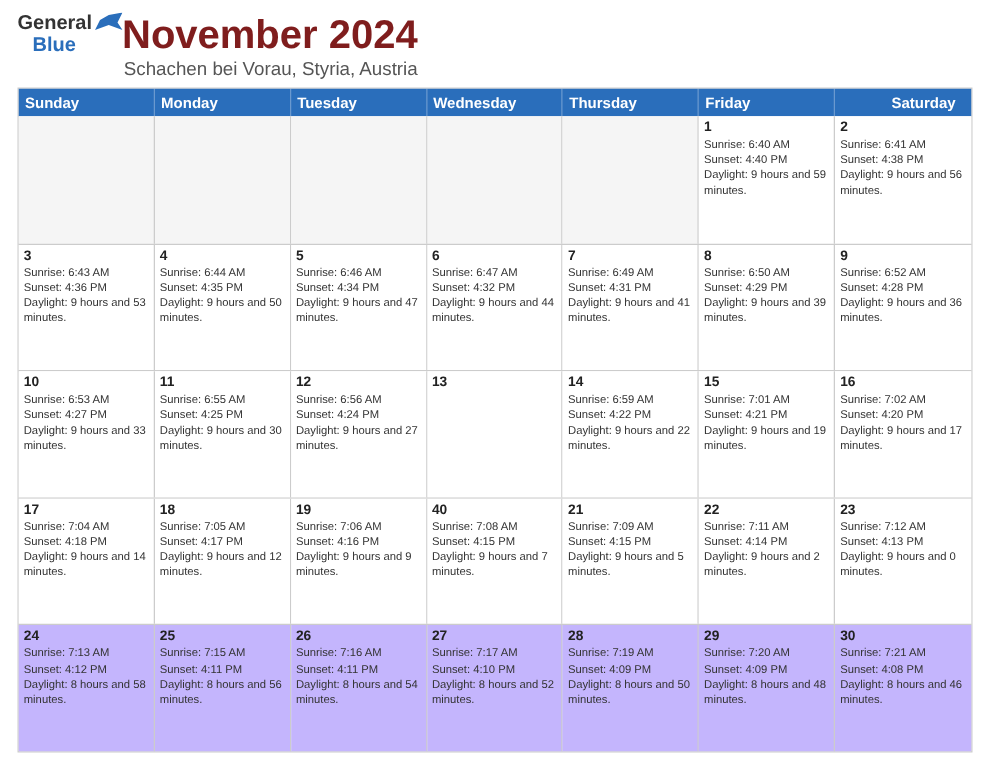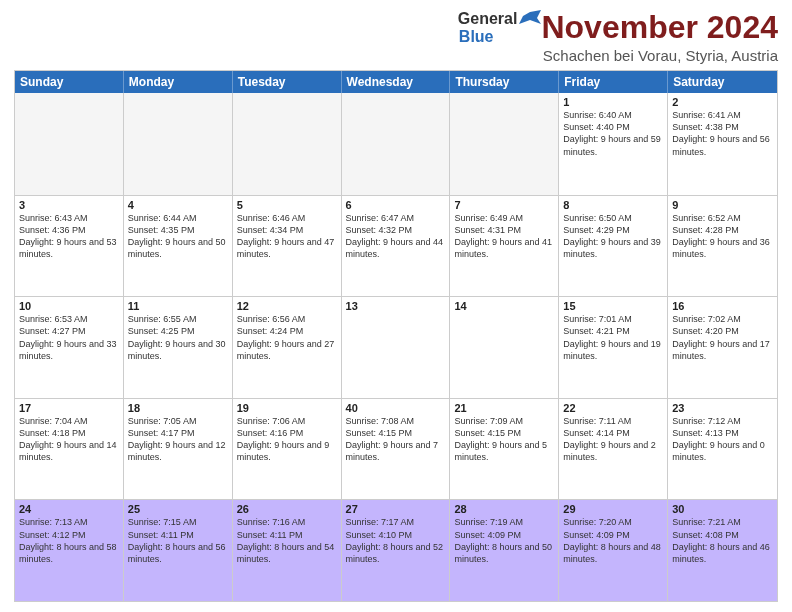--- a/index.html
+++ b/index.html
@@ -13,21 +13,21 @@
     .page {
       width: 792px;
       height: 612px;
       padding: 10px 14px;
       display: flex;
       flex-direction: column;
     }
     .header {
       display: flex;
       align-items: flex-start;
-      justify-content: flex-end;
+      justify-content: flex-start;
       margin-bottom: 6px;
     }
     .logo {
       display: flex;
       flex-direction: column;
       align-items: flex-start;
     }
     .logo-top {
       display: flex;
       align-items: center;
@@ -40,21 +40,21 @@
     .logo-blue-bird {
       display: inline-block;
       width: 22px;
       height: 18px;
       margin-left: 2px;
     }
     .logo-blue {
       font-size: 16px;
       font-weight: bold;
       color: #2a6ebb;
-      margin-left: 1px;
+      margin-left: 12px;
     }
     .title-section {
       text-align: right;
     }
     .month-year {
       font-size: 32px;
       font-weight: bold;
       color: #7f1d1d;
       line-height: 1.1;
     }
@@ -75,21 +75,21 @@
       background: #2a6ebb;
     }
     .cal-header-cell {
       color: #fff;
       font-size: 12px;
       font-weight: bold;
       padding: 4px 5px;
       text-align: left;
       border-right: 1px solid rgba(255,255,255,0.3);
     }
-    .cal-header-cell:last-child { border-right: none; }
+    .cal-header-cell:last-child { border-right: none; margin-left: 40px; }
     .cal-body {
       flex: 1;
       display: grid;
       grid-template-rows: repeat(5, 1fr);
     }
     .cal-row {
       display: grid;
       grid-template-columns: repeat(7, 1fr);
       border-top: 1px solid #ccc;
     }
@@ -230,20 +230,23 @@
             <span class="day-num">12</span>
             <div class="cell-text">Sunrise: 6:56 AM
 Sunset: 4:24 PM
 Daylight: 9 hours and 27 minutes.</div>
           </div>
           <div class="cal-cell">
             <span class="day-num">13</span>
           </div>
           <div class="cal-cell">
             <span class="day-num">14</span>
+            <div class="cell-text">Sunrise: 6:59 AM
+Sunset: 4:22 PM
+Daylight: 9 hours and 22 minutes.</div>
           </div>
           <div class="cal-cell">
             <span class="day-num">15</span>
             <div class="cell-text">Sunrise: 7:01 AM
 Sunset: 4:21 PM
 Daylight: 9 hours and 19 minutes.</div>
           </div>
           <div class="cal-cell">
             <span class="day-num">16</span>
             <div class="cell-text">Sunrise: 7:02 AM

